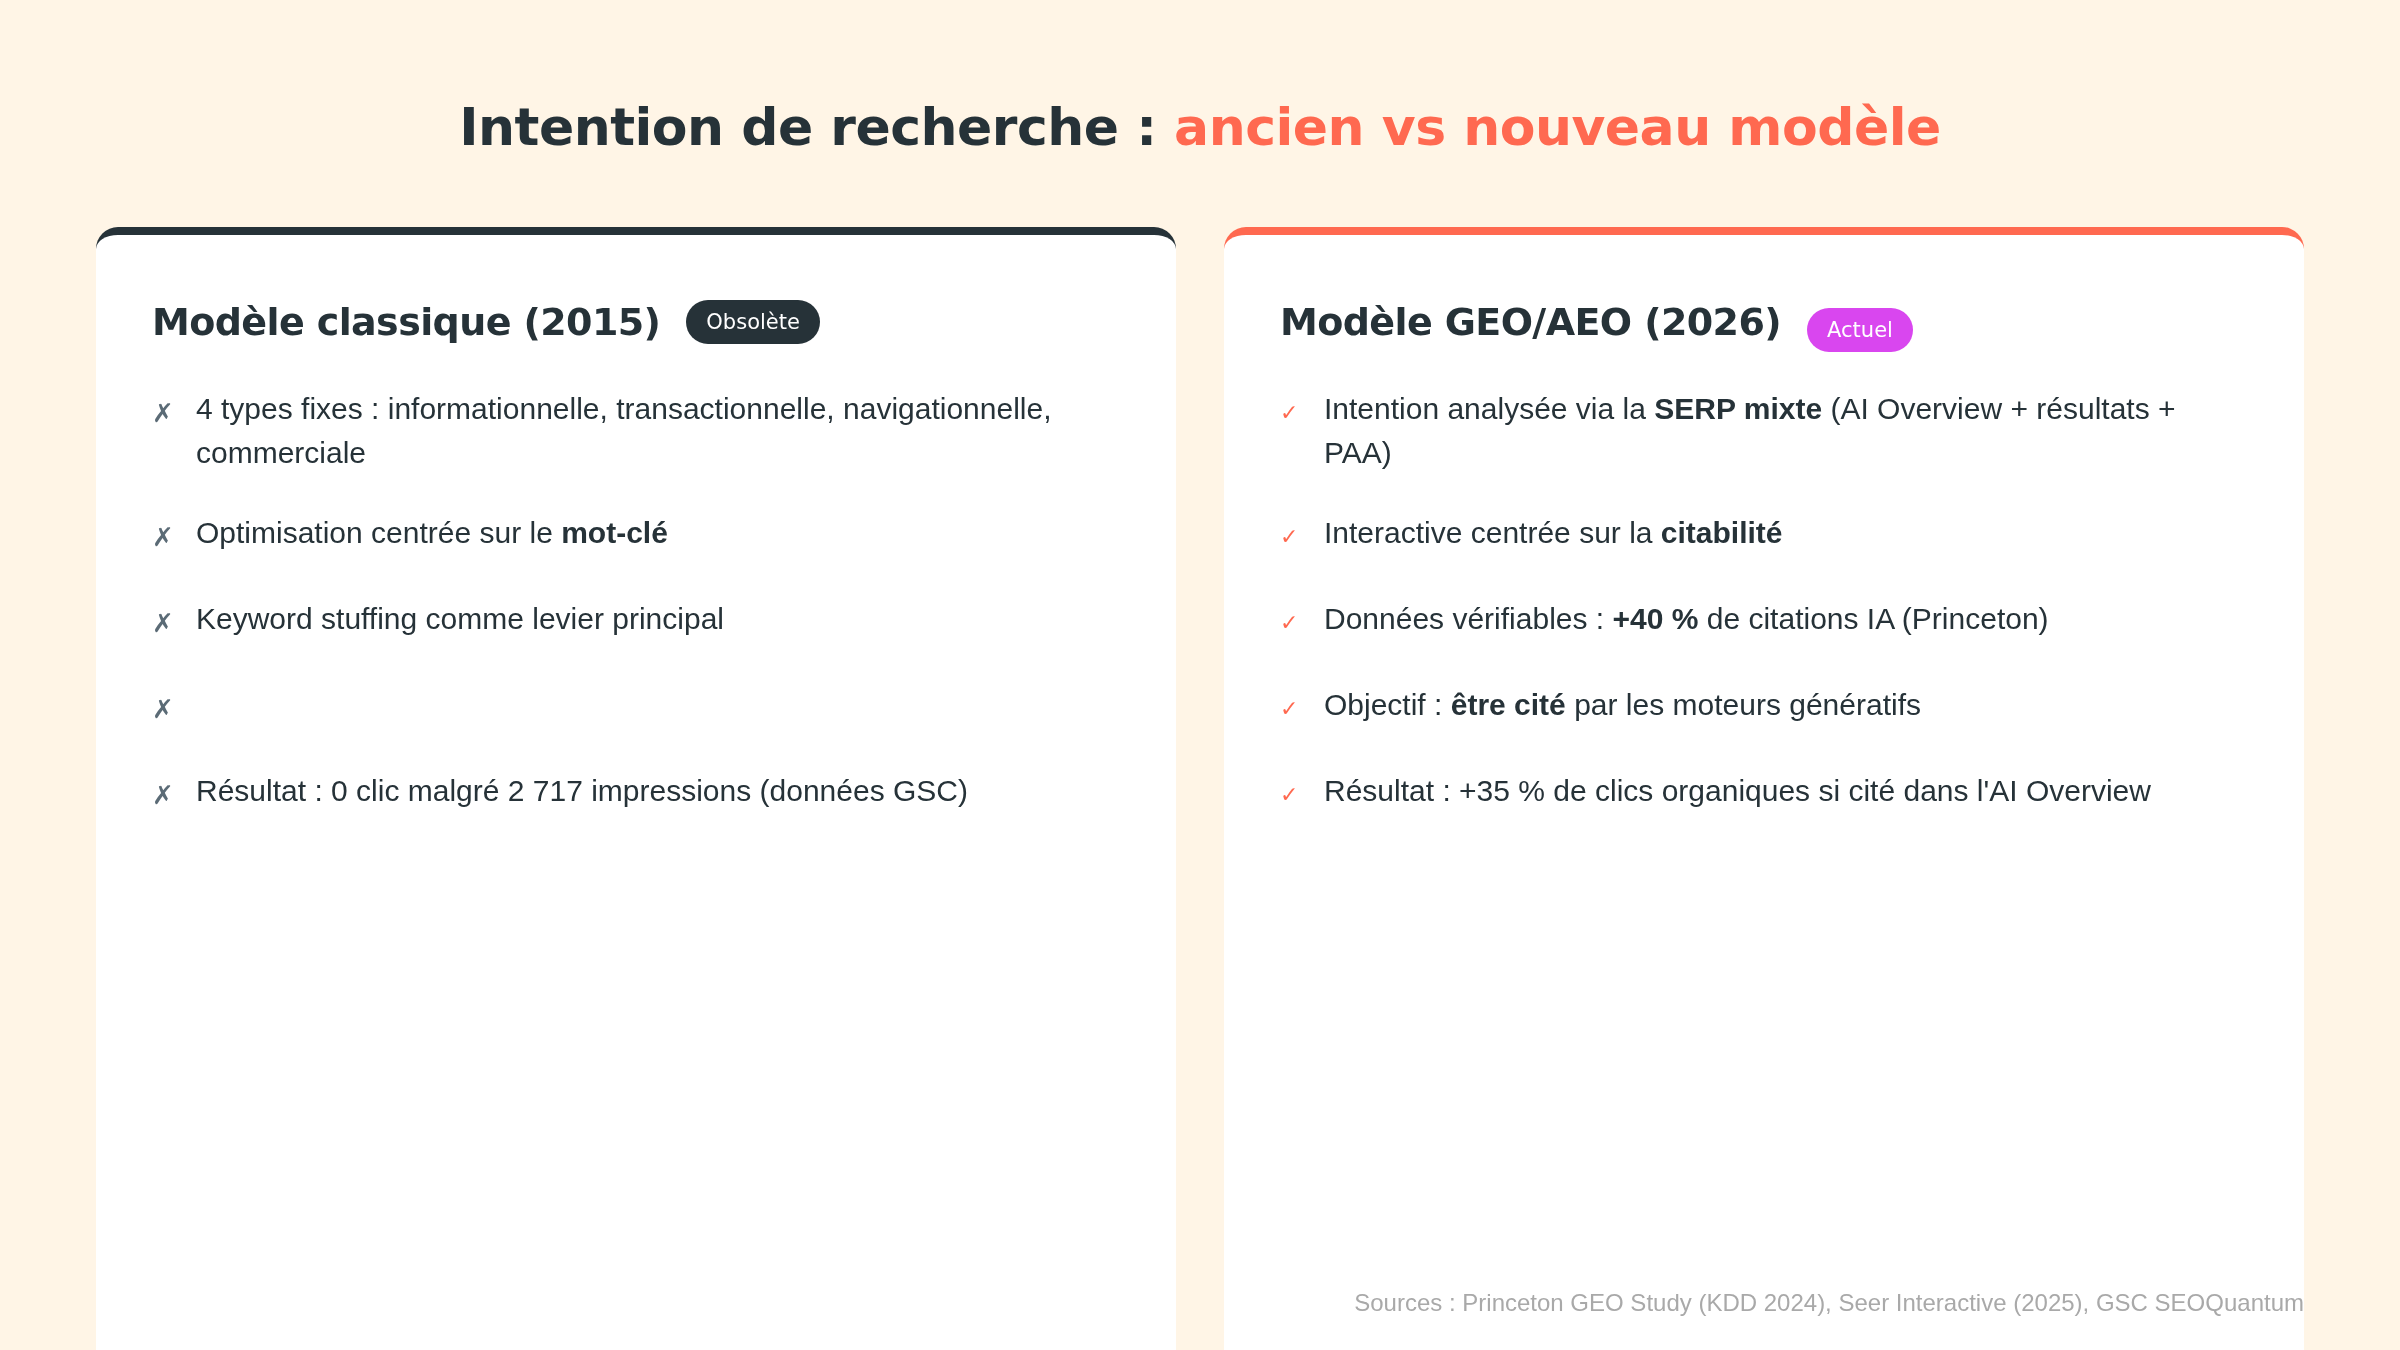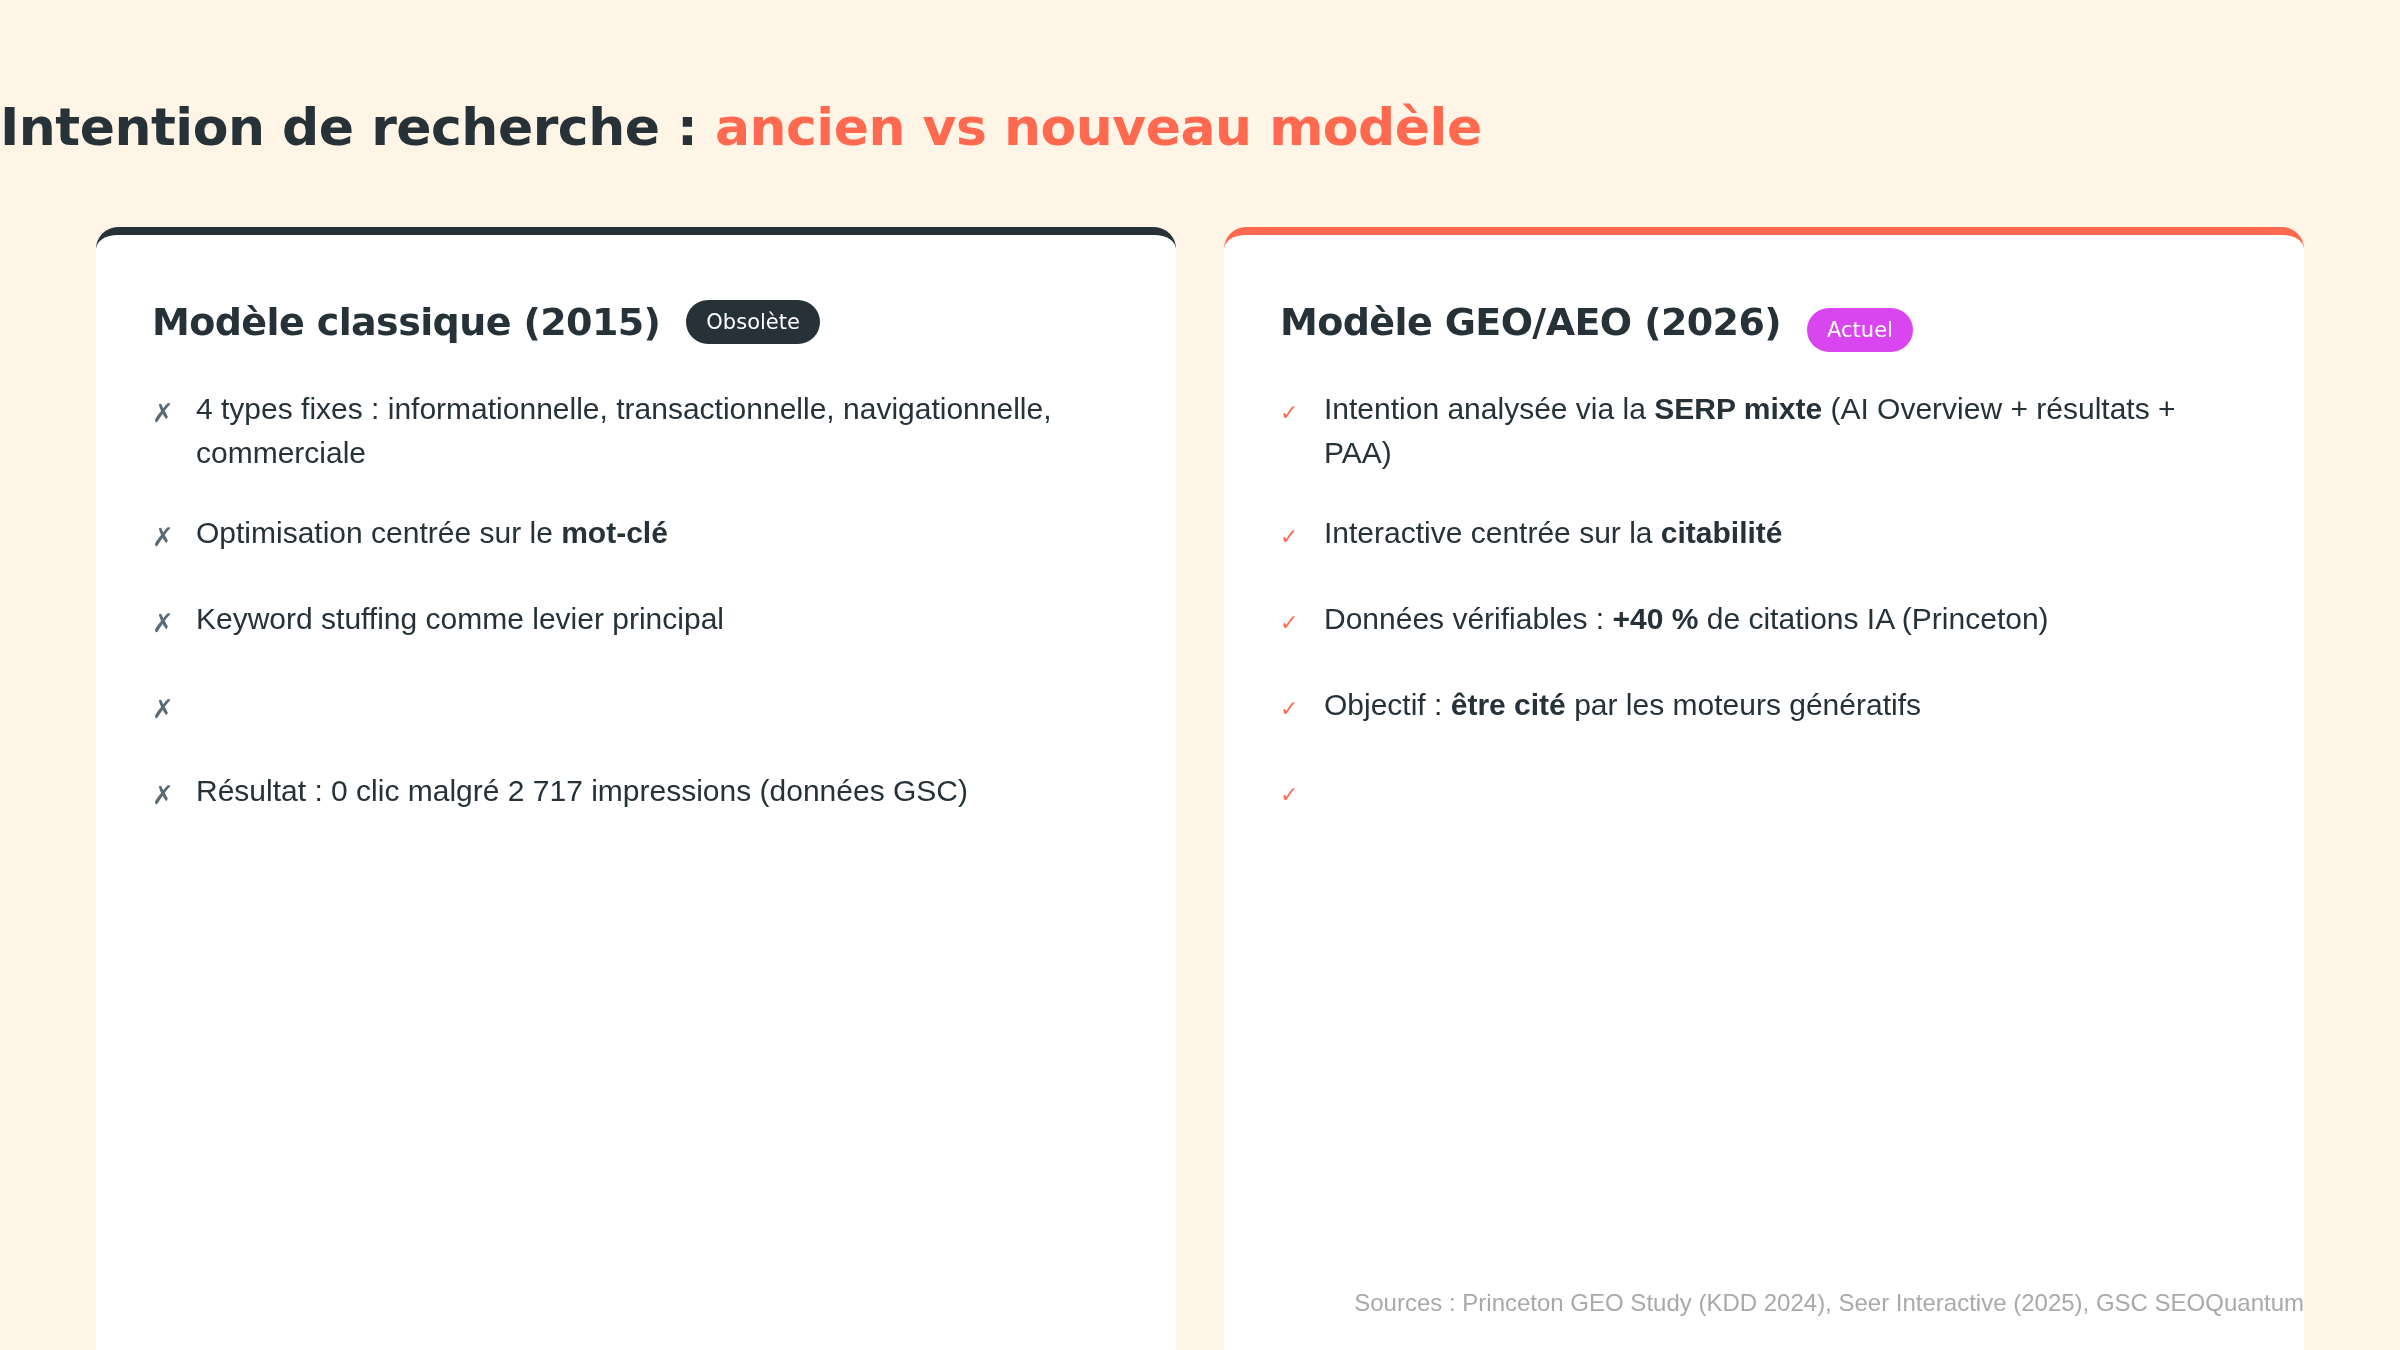--- a/index.html
+++ b/index.html
@@ -9,20 +9,21 @@
       overflow: hidden;
     }
     body {
       position: relative;
       font-family: "Liberation Sans", "DejaVu Sans", sans-serif;
       color: #263238;
     }
     .page-title {
       position: absolute;
       top: 92px; left: 0; width: 2400px;
+      text-align: center;
       font-family: "DejaVu Sans", sans-serif;
       font-weight: bold;
       font-size: 52px;
       line-height: 70px;
       letter-spacing: -0.5px;
       color: #263238;
     }
     .page-title .accent { color: #FF6950; }
 
     .card {
@@ -149,17 +150,18 @@
     <li class="item">
       <span class="icon">✓</span>
       <span class="text"><span>Données vérifiables : </span><b>+40 %</b><span> de citations IA (Princeton)</span></span>
     </li>
     <li class="item">
       <span class="icon">✓</span>
       <span class="text"><span>Objectif : </span><b>être cité</b><span> par les moteurs génératifs</span></span>
     </li>
     <li class="item">
       <span class="icon">✓</span>
+      <span class="text"><span>Résultat : +35 % de clics organiques si cité dans l'AI Overview</span><b></b><span></span></span>
     </li>
   </ul>
 </section>
 
 <div class="sources">Sources : Princeton GEO Study (KDD 2024), Seer Interactive (2025), GSC SEOQuantum</div>
 
 </body></html>

